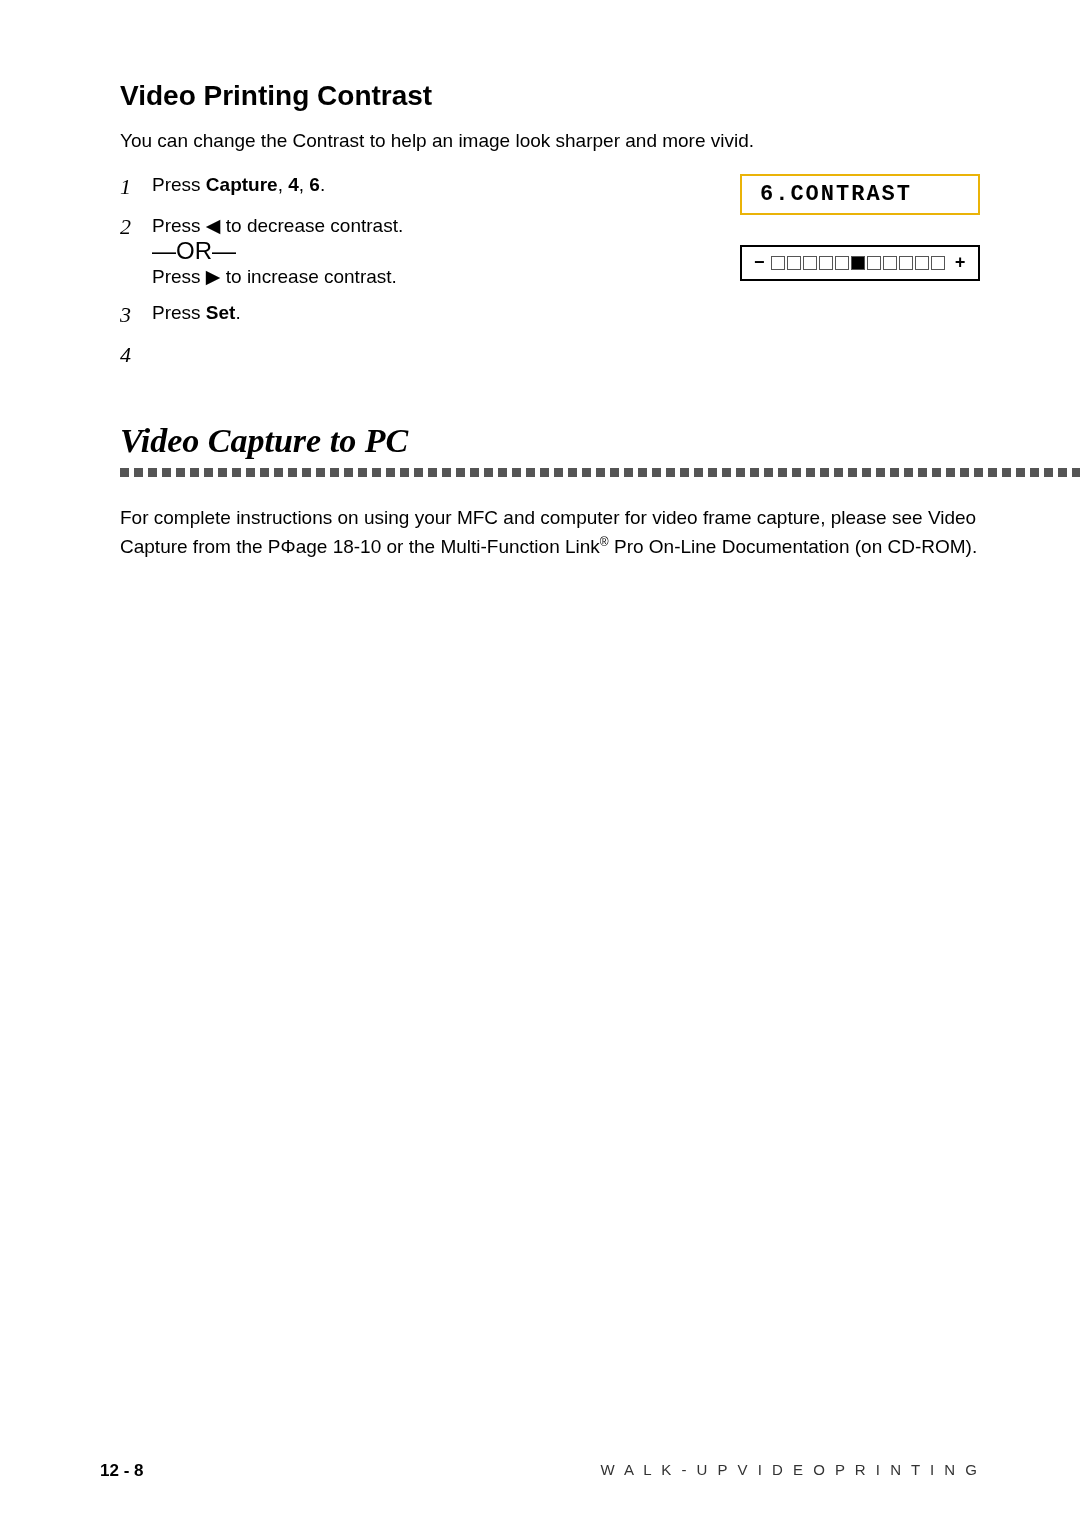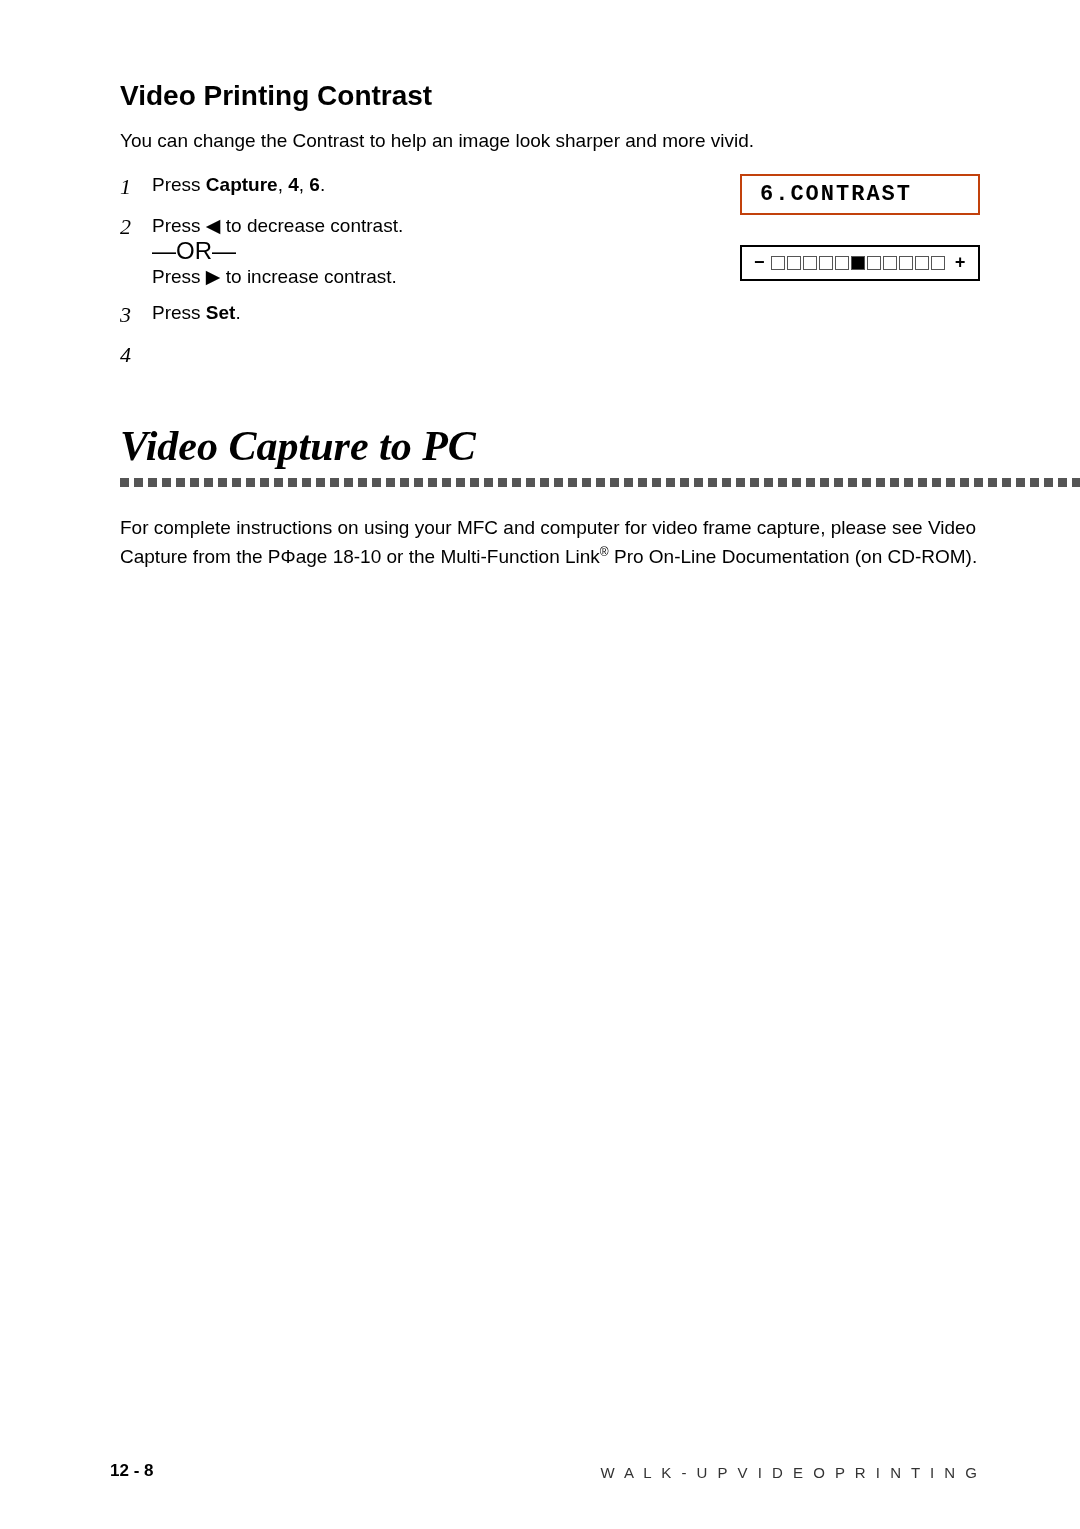--- a/index.html
+++ b/index.html
@@ -81,21 +81,21 @@
     }
 
     .or-line {
       font-size: 24px;
       font-family: Arial, Helvetica, sans-serif;
       margin-left: 0;
     }
 
     
     .lcd-display {
-      border: 2px solid #c2410c;
+      border: 2px solid #eab308;
       padding: 6px 18px;
       font-family: 'Courier New', Courier, monospace;
       font-size: 22px;
       font-weight: bold;
       letter-spacing: 2px;
       background: #fff;
       min-width: 240px;
       text-align: left;
     }
 
@@ -140,21 +140,21 @@
     }
 
     .contrast-bar-plus {
       font-size: 18px;
       font-weight: bold;
       margin-left: 4px;
     }
 
     
     .section2-title {
-      font-size: 42px;
+      font-size: 34px;
       font-weight: bold;
       font-style: italic;
       font-family: Times New Roman, Times, serif;
       margin-top: 38px;
       margin-bottom: 0px;
     }
 
     .dotted-line {
       display: flex;
       margin-top: 8px;
@@ -182,24 +182,24 @@
 
     .capture-text sup {
       font-size: 12px;
       vertical-align: super;
     }
 
     
     .page-footer {
       position: absolute;
       bottom: 48px;
-      left: 110px;
+      left: 100px;
       right: 100px;
       display: flex;
-      align-items: flex-end;
+      align-items: flex-start;
       gap: 0;
     }
 
     .footer-page-num {
       font-size: 17px;
       font-family: Arial, Helvetica, sans-serif;
       font-weight: bold;
     }
 
     .footer-spacer {

